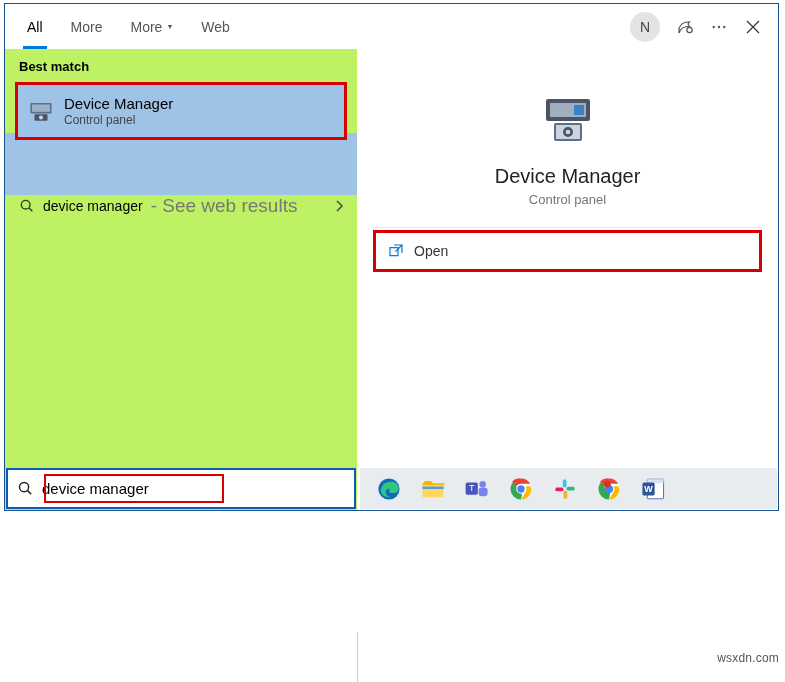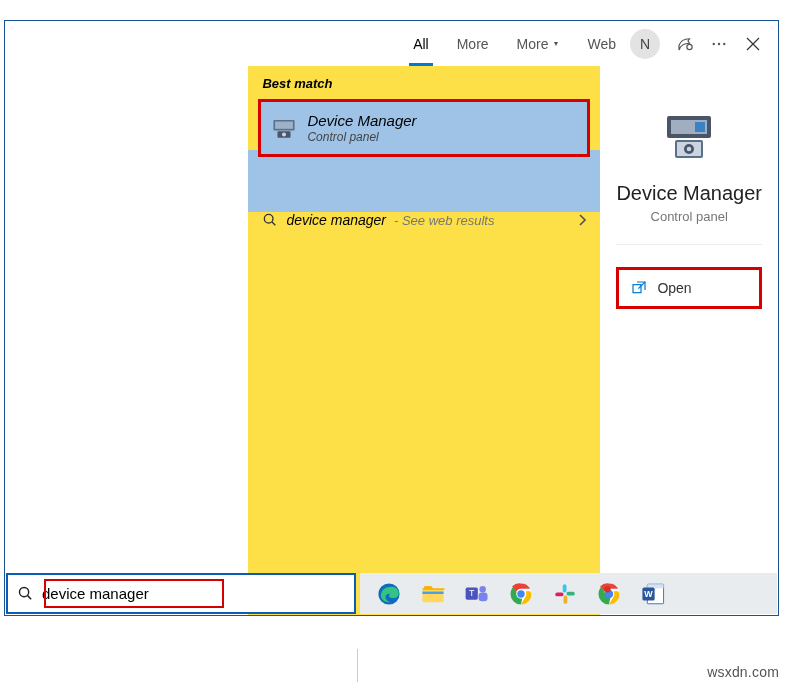--- a/index.html
+++ b/index.html
@@ -1,56 +1,56 @@
 <!DOCTYPE html>
 <html><head>
 <meta charset="utf-8">
 <style>
   * { box-sizing: border-box; margin: 0; padding: 0; font-family: "Segoe UI", Arial, sans-serif; }
   body { width: 785px; height: 682px; background: #fff; position: relative; overflow: hidden; }
-  .window { position: absolute; left: 4px; top: 20px; width: 775px; height: 596px; border: 1px solid #1a5490; background: #fff; display: flex; flex-direction: column; align-items: flex-end; }
+  .window { position: absolute; left: 4px; top: 3px; width: 775px; height: 508px; border: 1px solid #1a5490; background: #fff; display: flex; flex-direction: column; }
   .tabs { display: flex; align-items: center; height: 45px; padding: 0 8px; gap: 0; background: #fff; }
   .tab { height: 45px; display: flex; align-items: center; padding: 0 14px; font-size: 14px; color: #555; cursor: pointer; position: relative; }
   .tab.active { color: #000; }
   .tab.active::after { content: ""; position: absolute; left: 10px; right: 10px; bottom: 0; height: 3px; background: #0078d4; }
   .tab .chev { margin-left: 4px; font-size: 7px; color: #555; }
   .tabs .spacer { flex: 1; }
   .avatar { width: 30px; height: 30px; border-radius: 50%; background: #e3e3e3; display: flex; align-items: center; justify-content: center; font-size: 14px; color: #444; margin-right: 8px; }
   .top-icon { width: 34px; height: 34px; display: flex; align-items: center; justify-content: center; color: #555; font-size: 16px; cursor: pointer; }
   .close-x { font-size: 15px; }
   .body { flex: 1; display: flex; min-height: 0; }
-  .left { width: 352px; background: #fde047; display: flex; flex-direction: column; position: relative; font-style: italic; }
+  .left { width: 352px; background: #bef264; display: flex; flex-direction: column; position: relative; }
   .section-label { font-size: 13px; font-weight: 600; color: #000; padding: 10px 14px 8px; }
   .best-match { border: 3px solid #d60000; margin: 0 10px 0 10px; }
   .best-match-inner { background: #9ec3e6; display: flex; align-items: center; padding: 10px 10px; gap: 10px; }
   .bm-extend { position: absolute; left: 0; right: 0; top: 84px; height: 62px; background: #9ec3e6; z-index: 0; }
   .best-match { position: relative; z-index: 1; }
   .bm-icon { width: 26px; height: 26px; display: flex; align-items: center; justify-content: center; }
   .bm-title { font-size: 15px; color: #000; }
   .bm-sub { font-size: 12px; color: #444; margin-top: 1px; }
   .web-row { display: flex; align-items: center; padding: 8px 14px; gap: 8px; cursor: pointer; }
   .web-row .q { color: #000; font-size: 14px; }
-  .web-row .hint { color: #777; font-size: 13px; }
+  .web-row .hint { color: #777; font-size: 19px; }
   .web-row .arrow { margin-left: auto; color: #555; font-size: 13px; }
   .right { flex: 1; background: #fff; display: flex; flex-direction: column; align-items: stretch; padding: 20px 16px 0; }
   .big-card { display: flex; flex-direction: column; align-items: center; padding: 20px 0 20px; border-bottom: 1px solid #ececec; }
   .big-icon { width: 64px; height: 64px; margin-bottom: 12px; }
   .big-title { font-size: 20px; color: #222; }
   .big-sub { font-size: 13px; color: #777; margin-top: 4px; }
-  .open-row-wrap { margin-top: 22px; }
+  .open-row-wrap { margin-top: 2px; }
   .open-row { border: 3px solid #d60000; display: flex; align-items: center; padding: 10px 12px; gap: 10px; cursor: pointer; }
   .open-row .lab { font-size: 14px; color: #333; }
   .search-bar { position: absolute; left: 1px; bottom: 1px; width: 350px; height: 41px; border: 2px solid #0a5db2; background: #fff; display: flex; align-items: center; }
   .search-bar .sicon { width: 34px; display: flex; justify-content: center; align-items: center; color: #222; }
   .search-bar input { flex: 1; border: none; outline: none; font-size: 15px; color: #000; height: 100%; }
   .search-red { position: absolute; left: 36px; top: 4px; width: 180px; bottom: 4px; border: 2px solid #d60000; pointer-events: none; }
   .sep-v { position: absolute; left: 352px; top: 628px; width: 1px; height: 50px; background: #ccc; }
   .taskbar { position: absolute; left: 355px; right: 1px; bottom: 1px; height: 41px; background: #e8ecef; display: flex; align-items: center; padding-left: 12px; gap: 10px; }
   .tb-icon { width: 34px; height: 34px; display: flex; align-items: center; justify-content: center; border-radius: 3px; cursor: pointer; }
-  .watermark { position: absolute; right: 6px; bottom: 2px; font-size: 14px; color: #555; letter-spacing: .2px; padding-left: 36px; }
+  .watermark { position: absolute; right: 6px; bottom: 17px; font-size: 12px; color: #555; letter-spacing: .2px; padding-left: 36px; }
   svg { display: block; }
 </style>
 </head>
 <body>
 
 <div class="window">
 
   <div class="tabs">
     <div class="tab active">
         <span>All</span>

